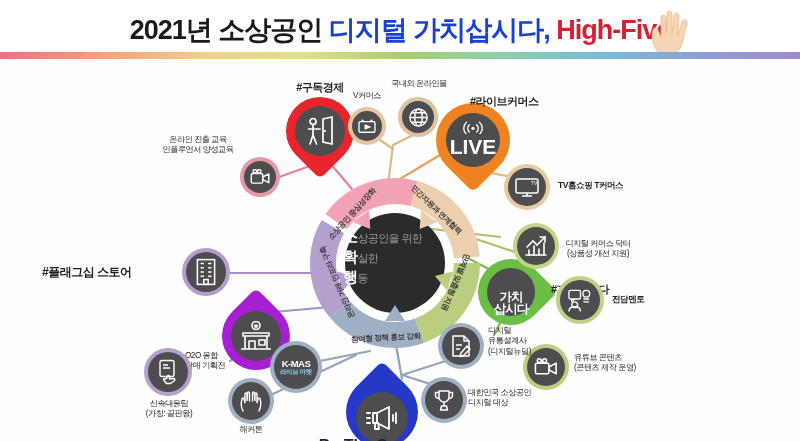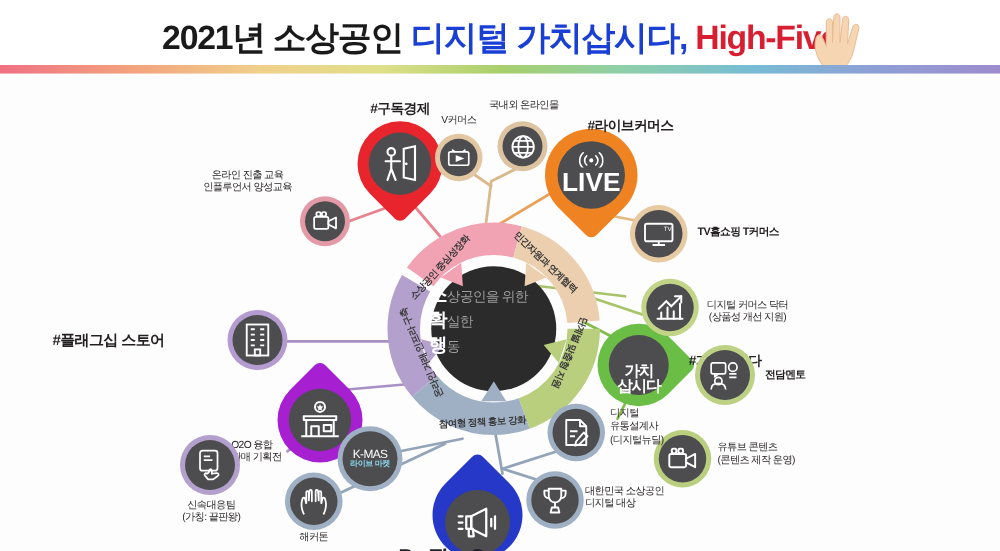--- a/index.html
+++ b/index.html
@@ -86,21 +86,21 @@
     position: absolute; text-align: center; white-space: pre;
   }
   .sosumer .en { font-size: 16px; font-weight: bold; color: #20202a; letter-spacing: 0px; }
 
   .livetext { font-size: 21px; font-weight: bold; letter-spacing: 0px; }
   .gachi {
     font-size: 12.5px; font-weight: bold; color: #fff; text-align: center;
     line-height: 1.02; letter-spacing: -1px;
   }
   .kmas { text-align: center; line-height: 1.05; }
-  .kmas .k1 { font-size: 9.5px; font-weight: normal; color: #fff; letter-spacing: -0.5px; }
+  .kmas .k1 { font-size: 9.5px; font-weight: bold; color: #fff; letter-spacing: -0.5px; }
   .kmas .k2 { font-size: 6.4px; font-weight: bold; color: #8ad7ef; letter-spacing: -0.3px; }
 
   .ring-label {
     position: absolute; font-size: 7.6px; font-weight: bold;
     color: #3a3a3a; white-space: nowrap; letter-spacing: -0.4px;
     transform-origin: 50% 50%;
   }
 </style>
 </head>
 <body>

